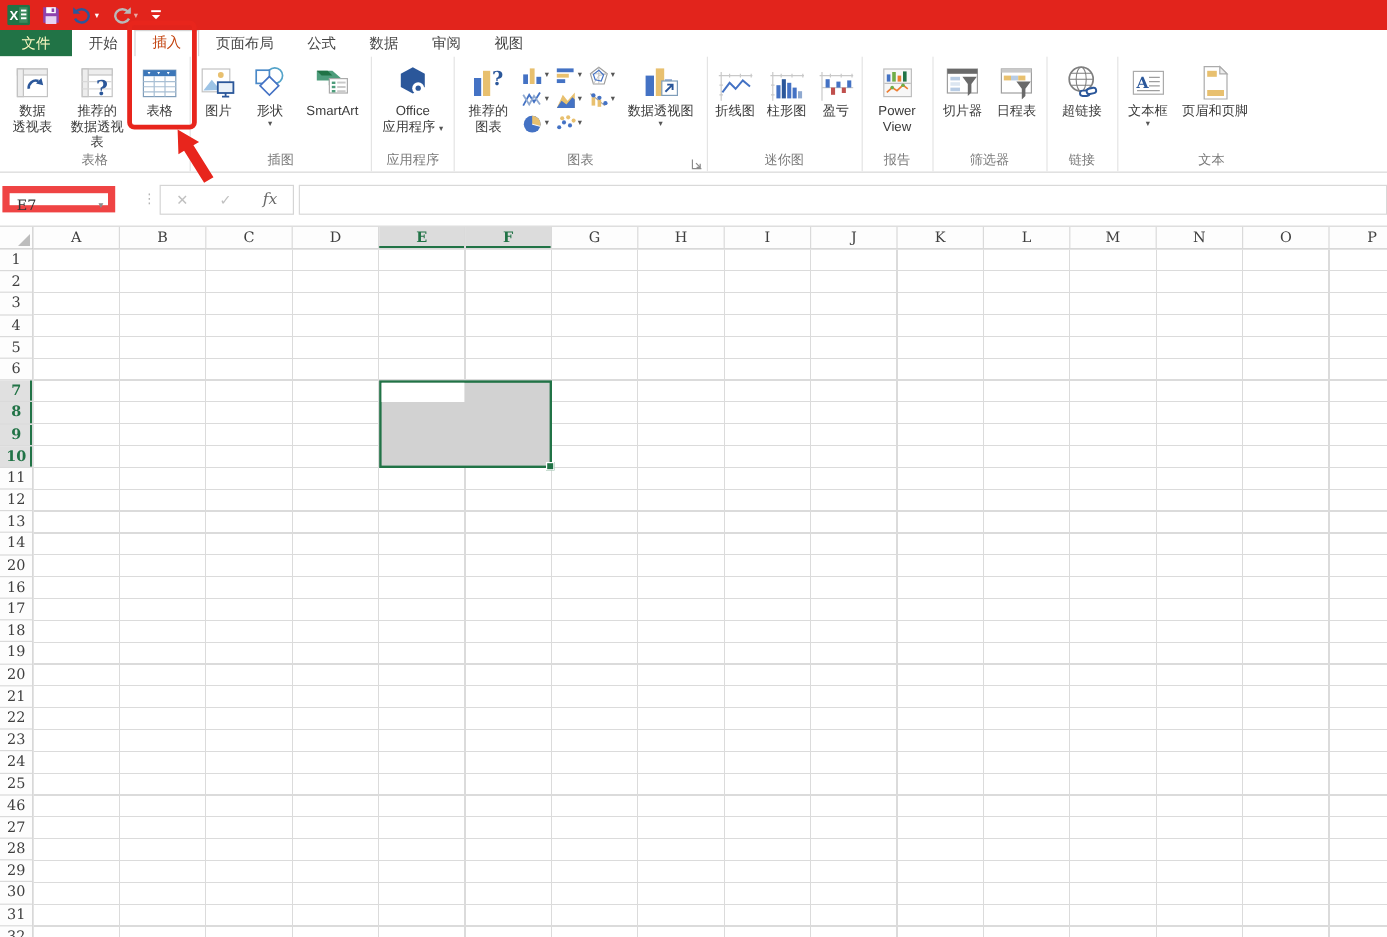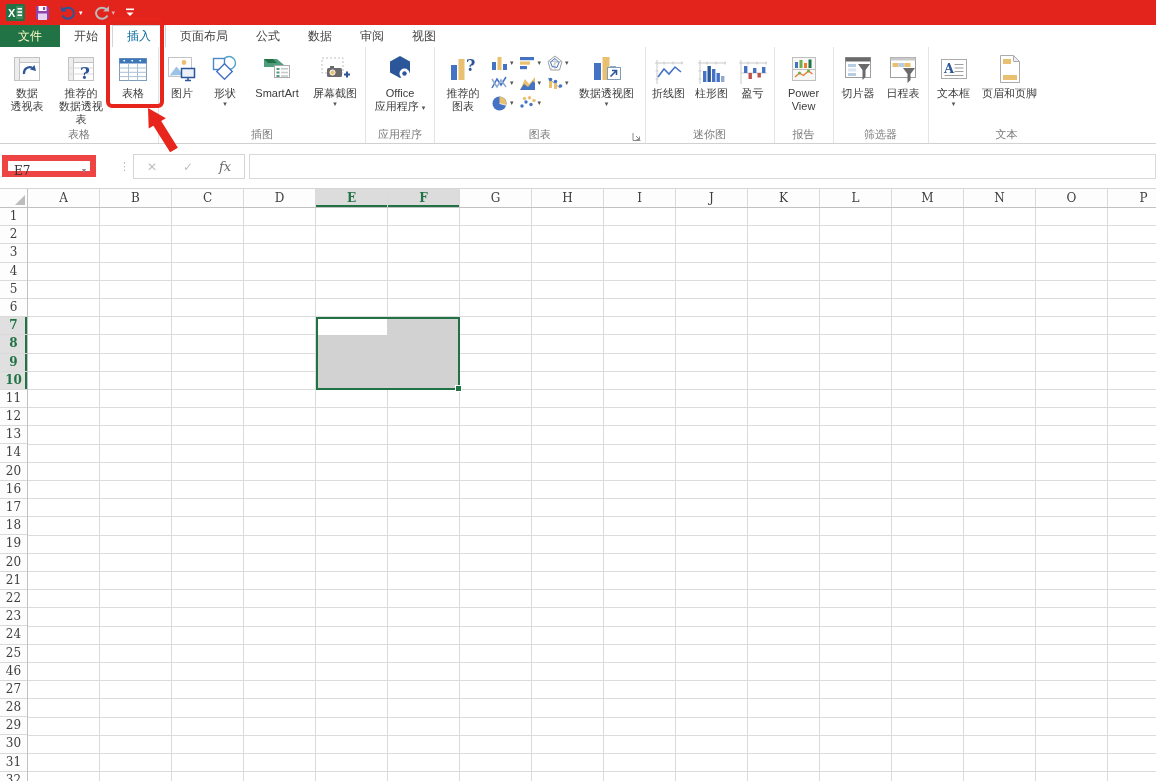--- a/index.html
+++ b/index.html
@@ -12,21 +12,21 @@
   .qat { position:absolute; left:0; top:0; height:25px; display:flex; align-items:center; gap:10px; padding-left:6px; }
   .qat .qbtn { display:flex; align-items:center; }
   .ddw { font-size:7px; color:#fff; margin-left:2px; }
   .title-text { position:absolute; left:792px; top:0; transform:translateX(-50%); line-height:25px;
     color:#fff; font-size:12px; white-space:nowrap; }
 
   
   .tabrow { position:absolute; left:0; top:25px; width:1156px; height:22px; background:#fff; display:flex; font-size:12px; }
   .tab { padding:0 14px; line-height:22px; color:#444; }
   .tab.file { background:#217346; color:#fef9c3; width:60px; text-align:center; padding:0; }
-  .tab.active { color:#0369a1; background:#fff; border:1px solid #D5D5D5; border-bottom:none; line-height:20px; }
+  .tab.active { color:#c2410c; background:#fff; border:1px solid #D5D5D5; border-bottom:none; line-height:20px;font-family:Liberation Mono, monospace; }
 
   
   .ribbon { position:absolute; left:0; top:47px; width:1156px; height:97px; background:#fff;
     border-bottom:1px solid #D1D1D1; display:flex; overflow:hidden; }
   .rg { position:relative; display:flex; flex-direction:column; border-right:1px solid #E4E4E4; flex:none; }
   .rg-body { height:80px; display:flex; align-items:stretch; padding:2px 2px 0 2px; }
   .rg-label { height:15px; line-height:14px; text-align:center; font-size:11px; color:#7A7A7A; }
   .bigbtn { display:flex; flex-direction:column; align-items:center; font-size:11px; color:#3B3B3B; flex:none; padding:2px 2px 0 2px; }
   .bicon { height:36px; display:flex; align-items:center; justify-content:center; }
   .blabel { text-align:center; line-height:13px; white-space:pre-line; }
@@ -217,33 +217,20 @@
             <rect x="14.5" y="13" width="3" height="2" fill="#4E9D7C"></rect>
                 <rect x="19" y="13" width="7" height="1.6" fill="#C9C9C9"></rect>
             <rect x="14.5" y="16.5" width="3" height="2" fill="#4E9D7C"></rect>
                 <rect x="19" y="16.7" width="7" height="1.6" fill="#C9C9C9"></rect>
             <rect x="14.5" y="20" width="3" height="2" fill="#4E9D7C"></rect>
                 <rect x="19" y="20.2" width="7" height="1.6" fill="#C9C9C9"></rect>
           </svg>
             </span>
         <span class="blabel">SmartArt</span>
       </div>
-      <div class="bigbtn" style="width:56px">
-        <span class="bicon">
-          <svg width="30" height="28" viewBox="0 0 30 28">
-            <rect x="2" y="3" width="21" height="15" fill="#fff" stroke="#BFBFBF" stroke-dasharray="2 2"></rect>
-            <rect x="10" y="11" width="4" height="2.5" fill="#6A6A6A"></rect>
-            <rect x="7" y="13" width="15" height="9" rx="1.5" fill="#6A6A6A"></rect>
-            <circle cx="12.5" cy="17.5" r="2.6" fill="#E8C06F" stroke="#fff"></circle>
-            <path d="M24 19.5 h6 M27 16.5 v6" stroke="#2B579A" stroke-width="2"></path>
-          </svg>
-            </span>
-        <span class="blabel">屏幕截图</span>
-        <span class="dd">▾</span>
-      </div>
     </div>
     <div class="rg-label">插图</div>
   </div>
 
   <div class="rg">
     <div class="rg-body">
       <div class="bigbtn" style="width:64px">
         <span class="bicon">
           <svg width="30" height="30" viewBox="0 0 30 30">
             <path d="M15 2 l10 5.5 v11 L15 24 5 18.5 v-11 z" fill="#2B579A"></path>
@@ -460,20 +447,37 @@
                 <rect x="16.5" y="8" width="6" height="4" fill="#E8C06F"></rect>
             <path d="M15 13 h12 l-4.5 6 v6 l-3 3 v-9 z" fill="#6A6A6A"></path>
           </svg>
             </span>
         <span class="blabel">日程表</span>
       </div>
     </div>
     <div class="rg-label">筛选器</div>
   </div>
 
+  <div class="rg">
+    <div class="rg-body">
+      <div class="bigbtn" style="width:54px">
+        <span class="bicon">
+          <svg width="30" height="30" viewBox="0 0 30 30">
+            <circle cx="14" cy="12" r="10" fill="#fff" stroke="#7F7F7F" stroke-width="1.4"></circle>
+            <ellipse cx="14" cy="12" rx="4.2" ry="10" fill="none" stroke="#7F7F7F" stroke-width="0.9"></ellipse>
+            <path d="M4 12 h20 M5.5 7 h17 M5.5 17 h17" stroke="#7F7F7F" stroke-width="0.9" fill="none"></path>
+            <rect x="13" y="21.5" width="8" height="4.5" rx="2.2" fill="#fff" stroke="#2B579A" stroke-width="1.6"></rect>
+            <rect x="18.5" y="19.5" width="8" height="4.5" rx="2.2" fill="#fff" stroke="#2B579A" stroke-width="1.6" transform="rotate(-12 22.5 21.7)"></rect>
+          </svg>
+            </span>
+        <span class="blabel">超链接</span>
+      </div>
+    </div>
+    <div class="rg-label">链接</div>
+  </div>
 
   <div class="rg" style="border-right:none">
     <div class="rg-body">
       <div class="bigbtn" style="width:46px">
         <span class="bicon">
           <svg width="30" height="28" viewBox="0 0 30 28">
             <rect x="2.5" y="4.5" width="25" height="19" fill="#fff" stroke="#ABABAB"></rect>
             <text x="5" y="18" font-size="13" font-weight="bold" fill="#2B579A" font-family="DejaVu Serif,serif">A</text>
             <path d="M15.5 9.5 h9 M15.5 13 h9 M15.5 16.5 h9 M5.5 20.5 h19" stroke="#9E9E9E" fill="none"></path>
           </svg>

